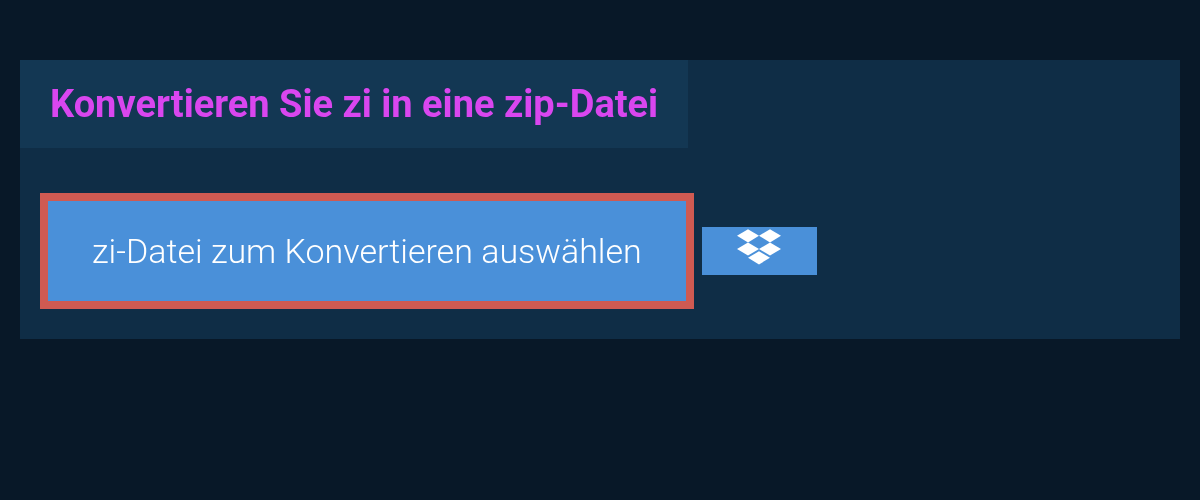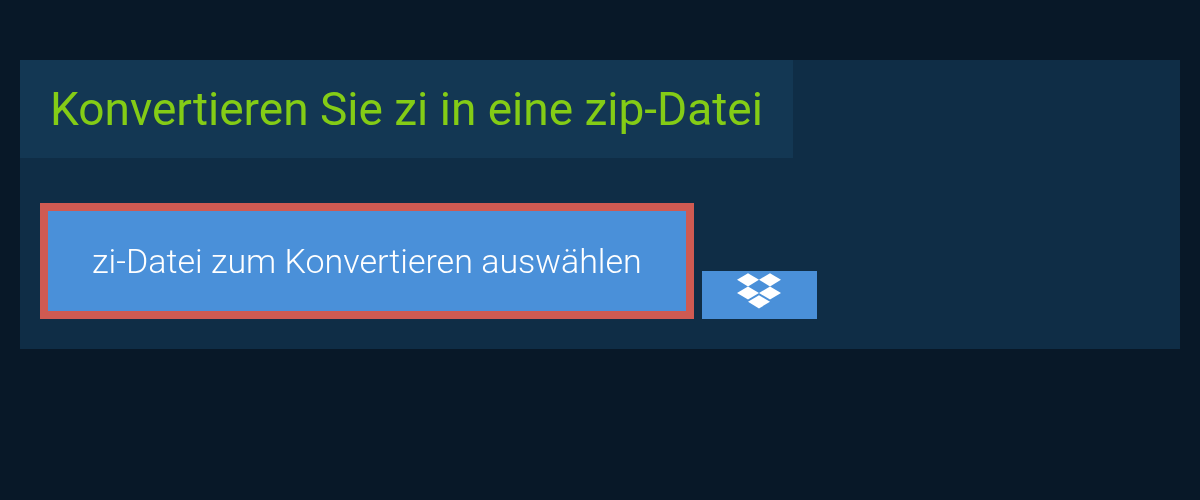--- a/index.html
+++ b/index.html
@@ -18,29 +18,29 @@
       background-color: #0f2d46;
       margin: 60px 20px 0 20px;
       padding-bottom: 30px;
     }
     .title-bar {
       background-color: #133753;
       display: inline-block;
       padding: 22px 30px;
     }
     .title-text {
-      color: #84cc16;
-      font-size: 46px;
-      font-weight: 400;
+      color: #d946ef;
+      font-size: 38px;
+      font-weight: 700;
     }
     .button-row {
       display: flex;
       margin: 45px 7px 0 20px;
       gap: 8px;
-      align-items: flex-end;
+      align-items: center;
     }
     .select-button {
       background-color: #4a90d9;
       border: 8px solid #cf5a52;
       padding: 30px 44px;
       cursor: pointer;
       display: flex;
       align-items: center;
       justify-content: center;
     }

